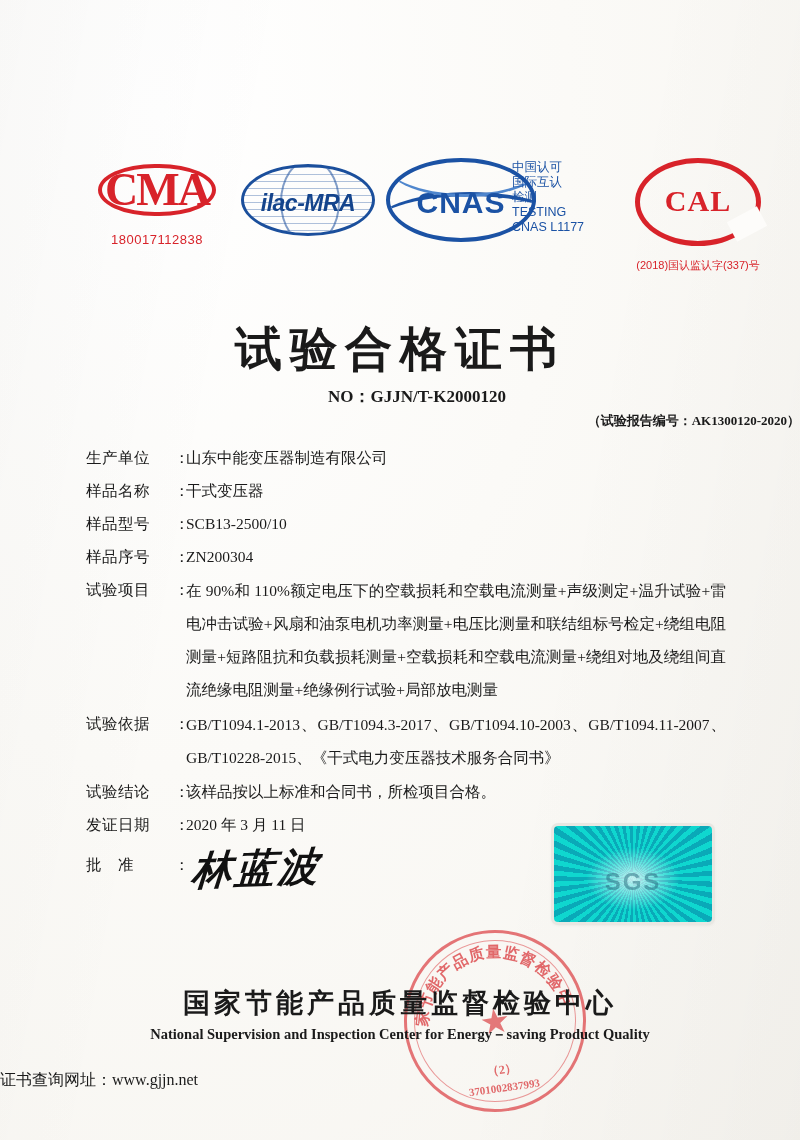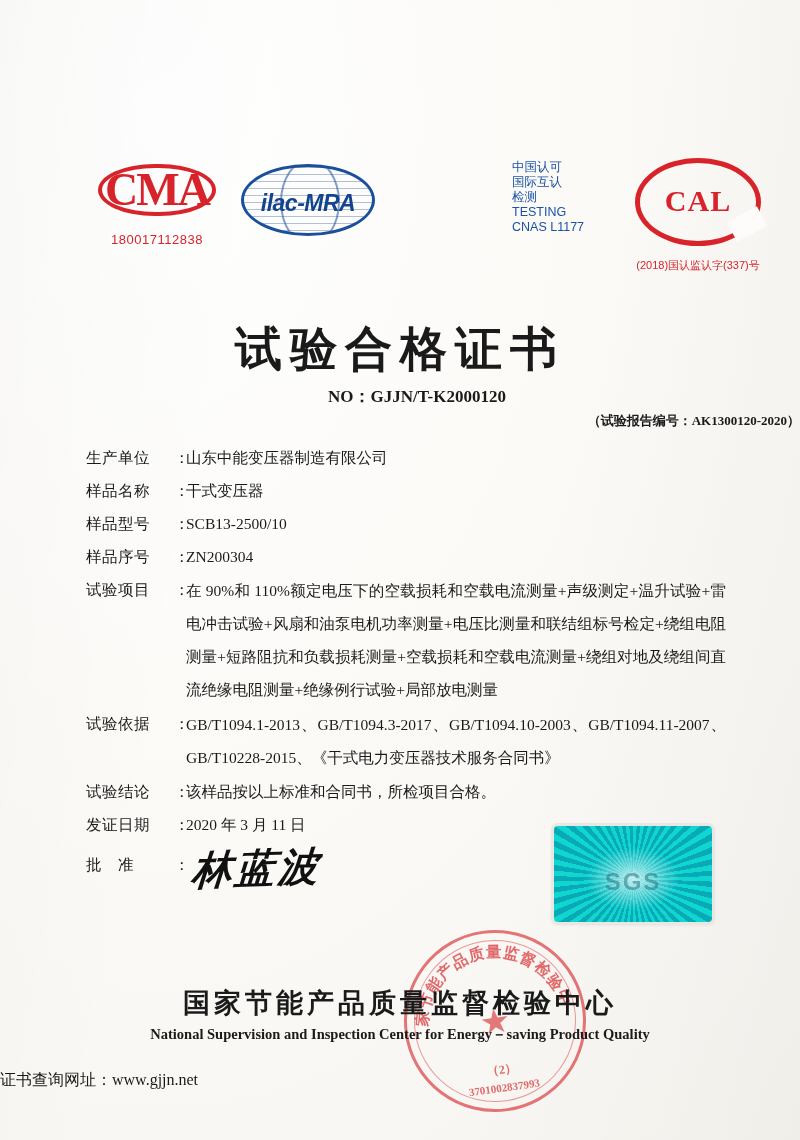--- a/index.html
+++ b/index.html
@@ -398,20 +398,24 @@
     <div class="logo cma">
       <div class="mark">CMA</div>
       <div class="code">180017112838</div>
     </div>
 
     <div class="logo ilac">
       <div class="ring"></div>
       <div class="txt">ilac-MRA</div>
     </div>
 
+    <div class="logo cnas">
+      <div class="ell"></div>
+      <div class="txt">CNAS</div>
+    </div>
     <div class="cnas-side">
       <div>中国认可</div>
       <div>国际互认</div>
       <div>检测</div>
       <div>TESTING</div>
       <div>CNAS L1177</div>
     </div>
 
     <div class="logo cal">
       <div class="ring"></div>

